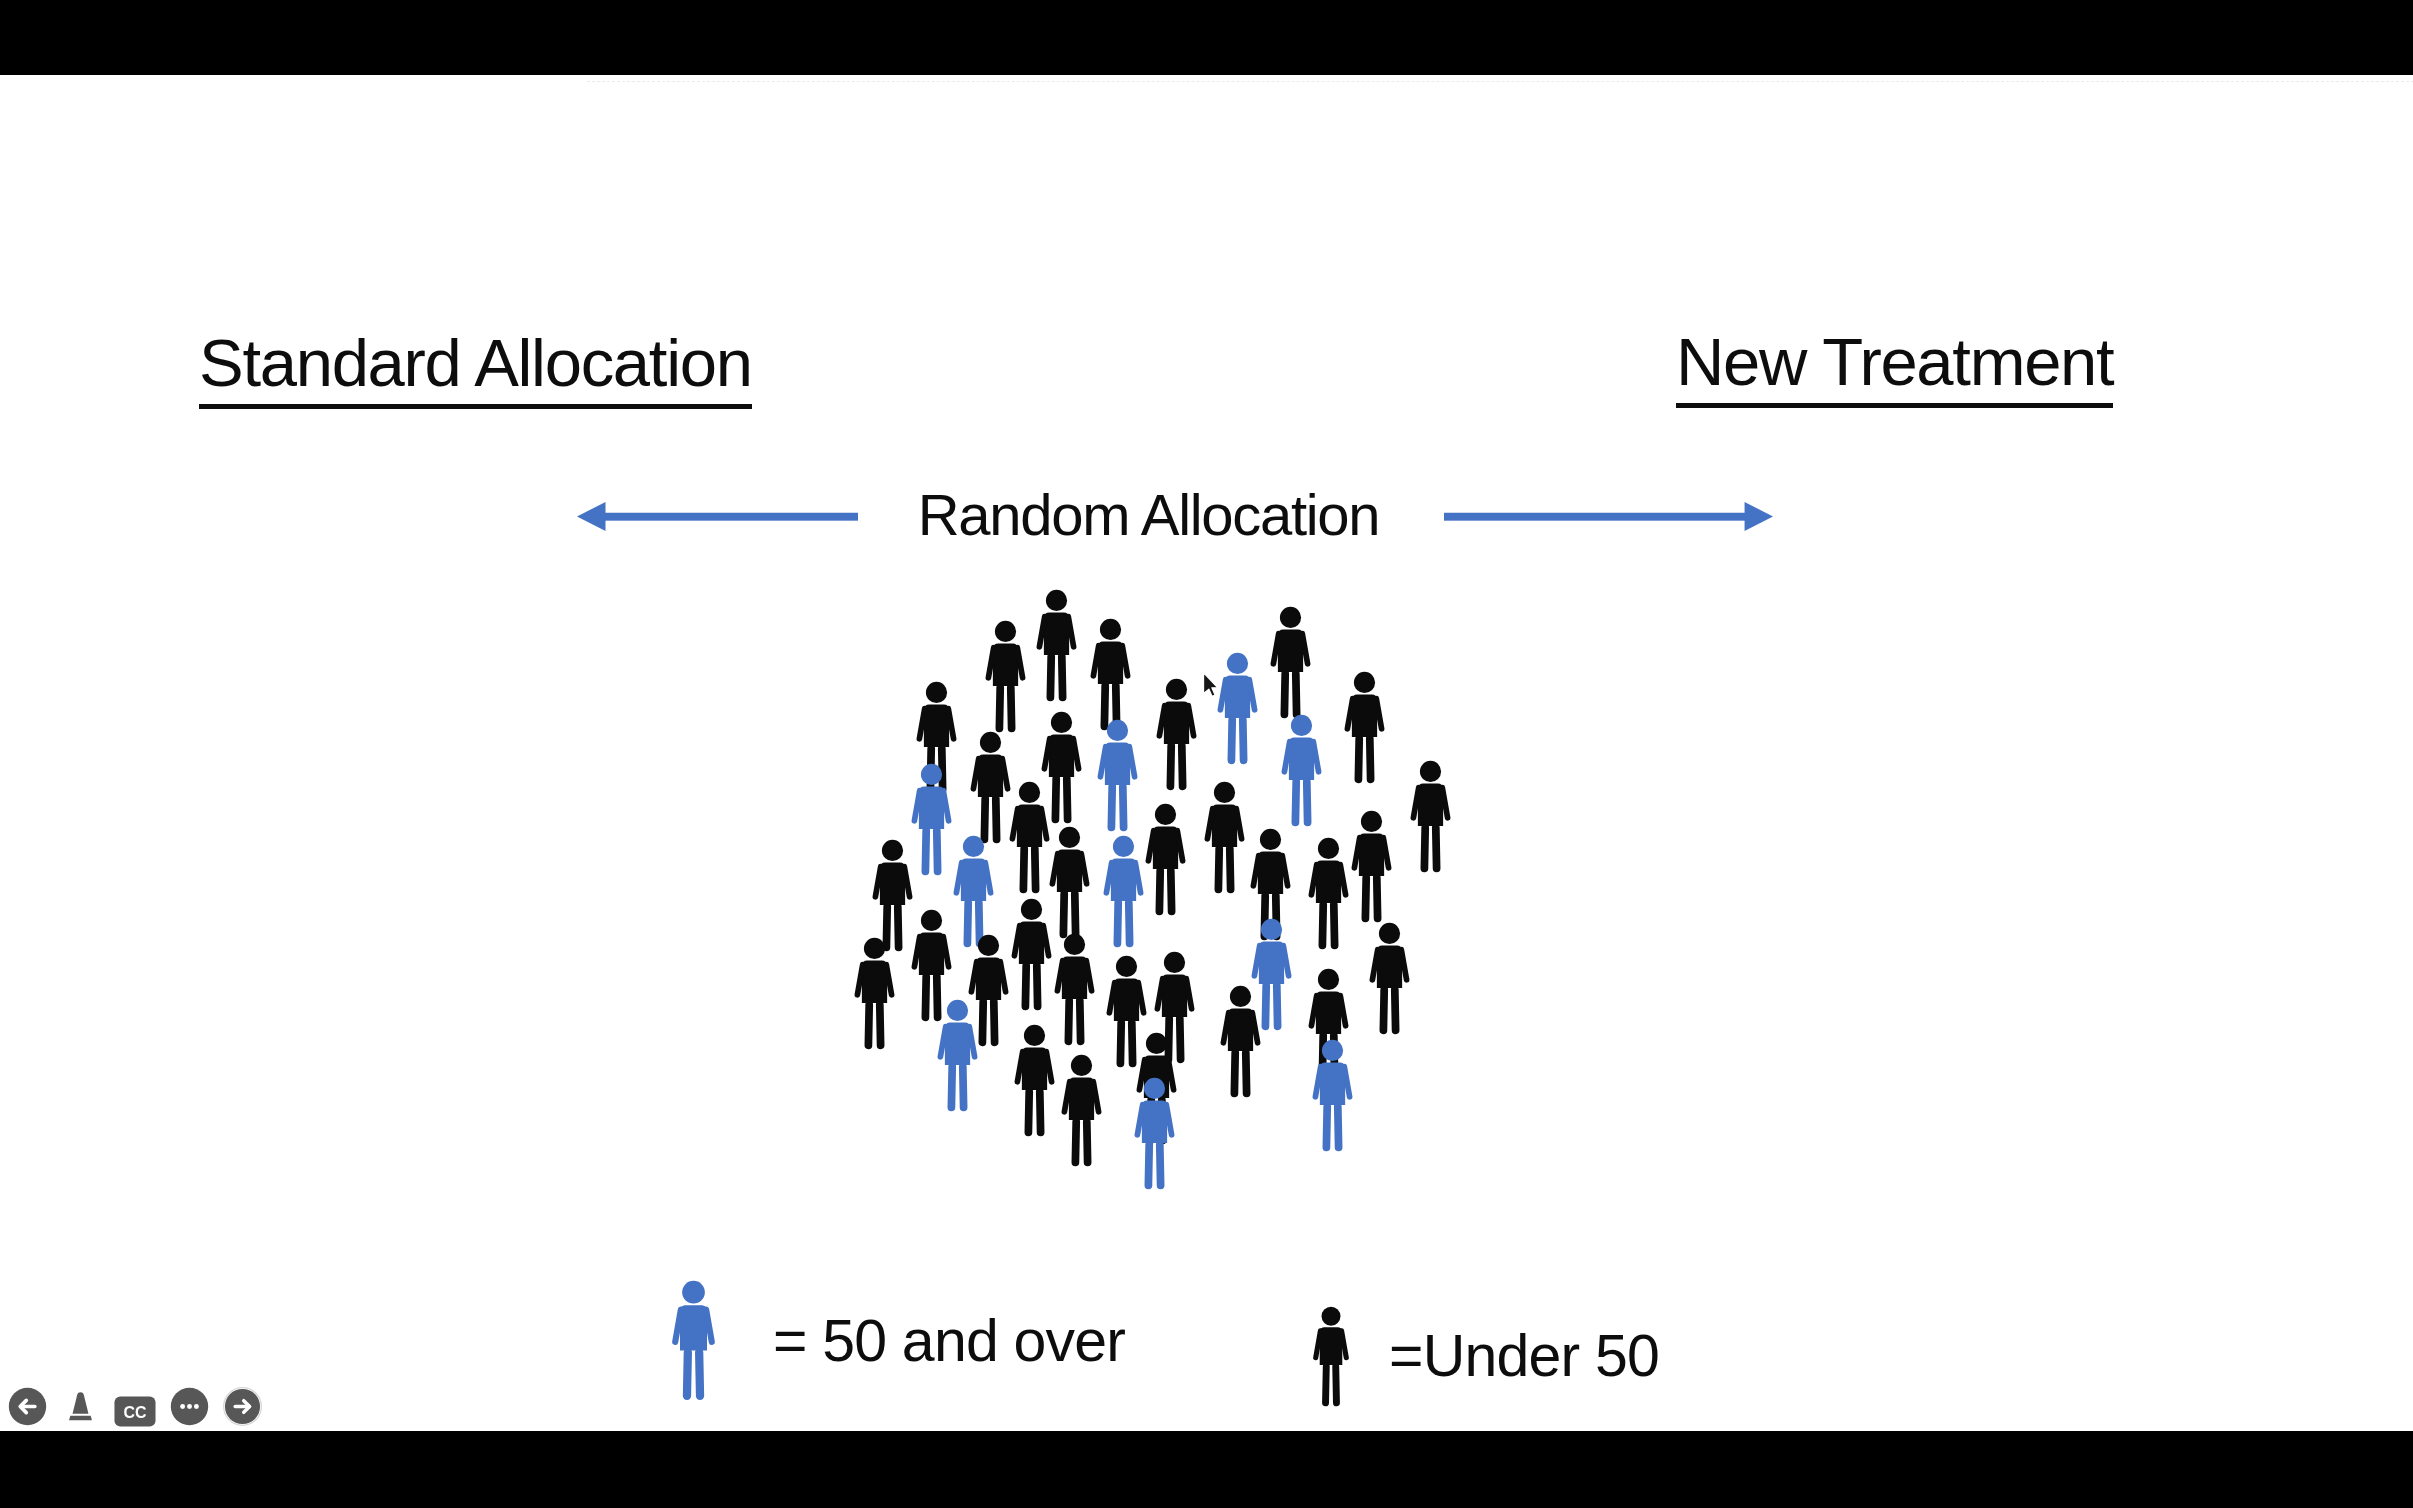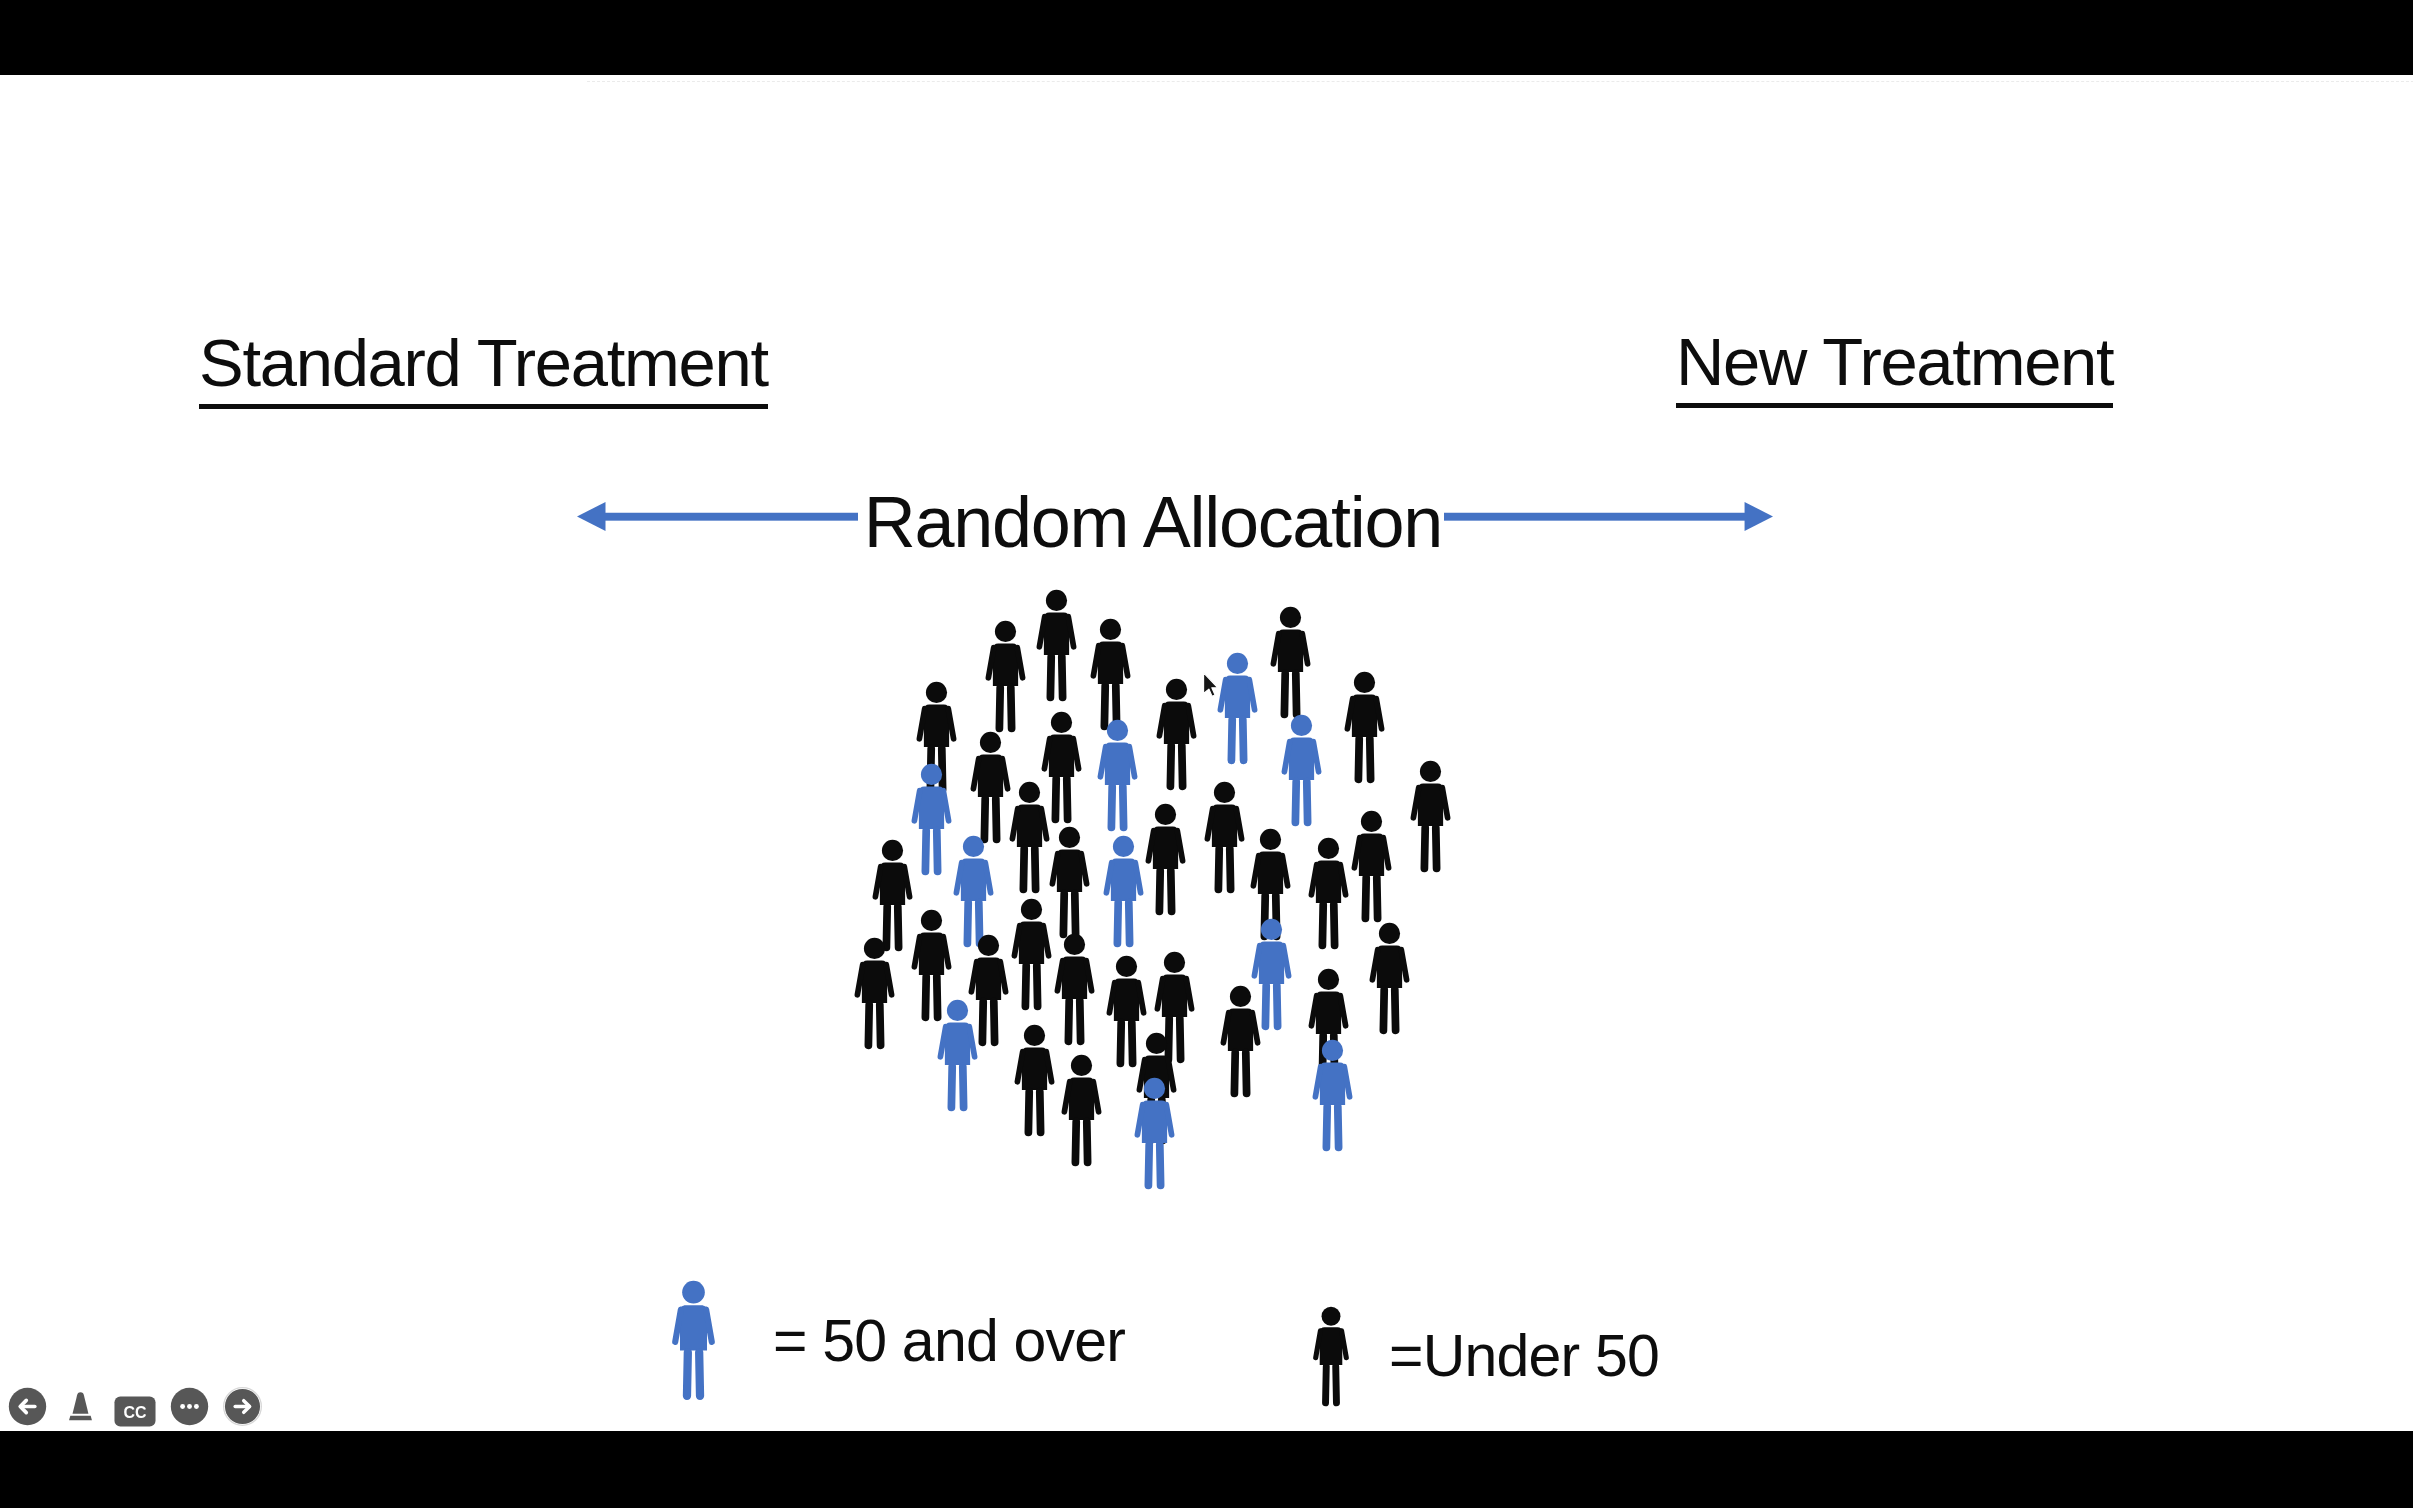--- a/index.html
+++ b/index.html
@@ -25,22 +25,22 @@
     font-size:67px; line-height:1; letter-spacing:-1.3px;
     white-space:nowrap;
     border-bottom:5.9px solid #0d0d0d;
     padding-bottom:8.4px;
     display:inline-block;
   }
   .title-left{ left:199px; top:329px; }
   .title-right{ left:1676px; top:328px; }
   .random-label{
     left:855px; top:486px; width:587px;
-    font-size:72px; line-height:1; letter-spacing:-1.3px;
-    text-align:right; white-space:nowrap;
+    font-size:58px; line-height:1; letter-spacing:-1.3px;
+    text-align:center; white-space:nowrap;
   }
   .arrow-svg{ height:35px; }
   .arrow-left-svg{ left:577px; top:499px; width:281px; }
   .arrow-right-svg{ left:1444px; top:499px; width:329px; }
   .person{ position:absolute; pointer-events:none; }
   .legend-label{
     font-size:59px; line-height:1; letter-spacing:-0.8px; white-space:nowrap;
   }
   .legend-label-over{ left:773px; top:1312px; }
   .legend-label-under{ left:1389px; top:1327px;text-align:center; }
@@ -73,21 +73,21 @@
       <line x1="36.5" y1="83" x2="37.5" y2="133" stroke="currentColor" stroke-width="9.5" stroke-linecap="round"></line>
     </symbol>
   </defs>
 </svg>
 
 <div class="abs bar-top"></div>
 <div class="abs stage"></div>
 <div class="abs bar-bottom"></div>
 <div class="abs slide-edge-dashes"></div>
 
-<div class="abs title title-left">Standard Treatment</div>
+<div class="abs title title-left">Standard Allocation</div>
 <div class="abs title title-right">New Treatment</div>
 
 <svg class="abs arrow-svg arrow-left-svg" viewBox="0 0 335 42" preserveAspectRatio="none" style="color: rgb(68, 114, 196);">
   <rect x="28" y="16.5" width="307" height="9.5" fill="currentColor"></rect>
   <polygon points="0,21 34,3.5 34,38.5" fill="currentColor"></polygon>
 </svg>
 <div class="abs random-label">Random Allocation</div>
 <svg class="abs arrow-svg arrow-right-svg" viewBox="0 0 393 42" preserveAspectRatio="none" style="color: rgb(68, 114, 196);">
   <rect x="0" y="16.5" width="365" height="9.5" fill="currentColor"></rect>
   <polygon points="393,21 359,3.5 359,38.5" fill="currentColor"></polygon>

